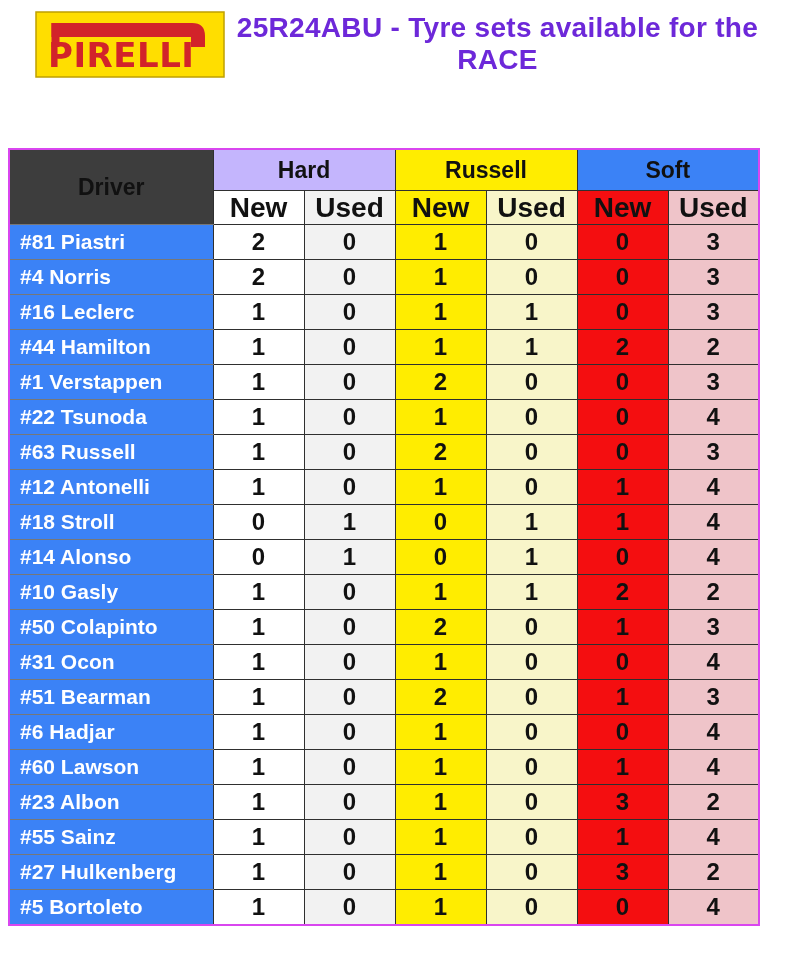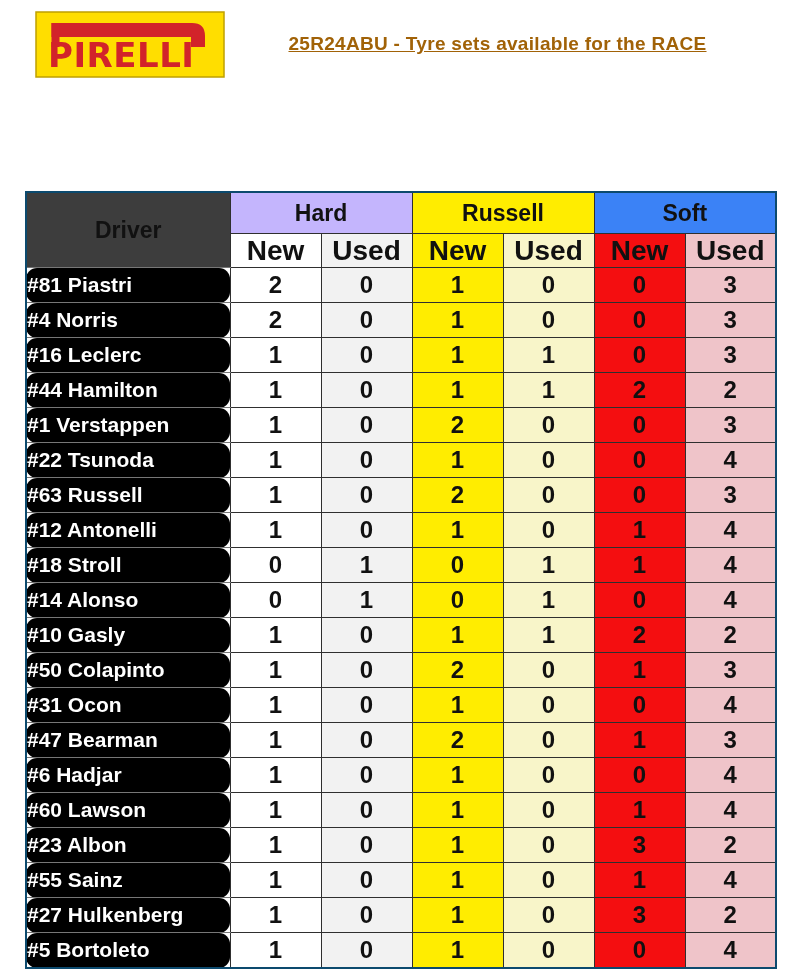--- a/index.html
+++ b/index.html
@@ -25,63 +25,61 @@
     align-items: center;
   }
   .logo-svg {
     width: 190px;
     height: 67px;
     flex: 0 0 auto;
   }
   .title {
     flex: 1;
     text-align: center;
-    font-size: 19px;
+    font-size: 28px;
     font-weight: 700;
-    color: #a16207;
+    color: #6d28d9;
     letter-spacing: 0.3px;
-    text-decoration: underline;
   }
   table.tyre-table {
     position: absolute;
-    left: 25px;
+    left: 8px;
     top: 148px;
     width: 750px;
     border-collapse: collapse;
     table-layout: fixed;
-    border: 2px solid #0c4a6e;
-    margin-top: 43px;
+    border: 2px solid #d946ef;
   }
   .tyre-table th, .tyre-table td {
     border: 1px solid #2f2f2f;
     text-align: center;
     padding: 0;
     overflow: hidden;
     white-space: nowrap;
   }
   .tyre-table thead tr.group-row th { height: 40px; font-size: 23px; font-weight: 700; color: #111; }
   .tyre-table thead tr.sub-row th { height: 33px; font-size: 28px; font-weight: 700; color: #111; }
   .tyre-table tbody tr { height: 35px; }
 
   th.driver-head {
     background: #3d3d3d;
     color: #ffffff;
     font-size: 23px;
     font-weight: 700;
     border-bottom-color: #777777;
   }
   td.driver-cell {
-    background: #000000;
+    background: #3b82f6;
     color: #ffffff;
     font-size: 21px;
     font-weight: 700;
     text-align: left;
+    padding-left: 10px;
     border-top-color: #777777;
     border-bottom-color: #777777;
-    border-radius: 11px;
   }
   .g-hard  { background: #c4b5fd; }
   .g-med   { background: #ffed00; }
   .g-soft  { background: #3b82f6; }
   .c-hard-new  { background: #ffffff; }
   .c-hard-used { background: #f2f2f2; }
   .c-med-new   { background: #ffed00; }
   .c-med-used  { background: #f8f5c9; }
   .c-soft-new  { background: #f40e10; }
   .c-soft-used { background: #efc4c9; }
@@ -244,21 +242,21 @@
         <tr>
           <td class="driver-cell">#31 Ocon</td>
           <td class="val c-hard-new">1</td>
           <td class="val c-hard-used">0</td>
           <td class="val c-med-new">1</td>
           <td class="val c-med-used">0</td>
           <td class="val c-soft-new">0</td>
           <td class="val c-soft-used">4</td>
         </tr>
         <tr>
-          <td class="driver-cell">#47 Bearman</td>
+          <td class="driver-cell">#51 Bearman</td>
           <td class="val c-hard-new">1</td>
           <td class="val c-hard-used">0</td>
           <td class="val c-med-new">2</td>
           <td class="val c-med-used">0</td>
           <td class="val c-soft-new">1</td>
           <td class="val c-soft-used">3</td>
         </tr>
         <tr>
           <td class="driver-cell">#6 Hadjar</td>
           <td class="val c-hard-new">1</td>

